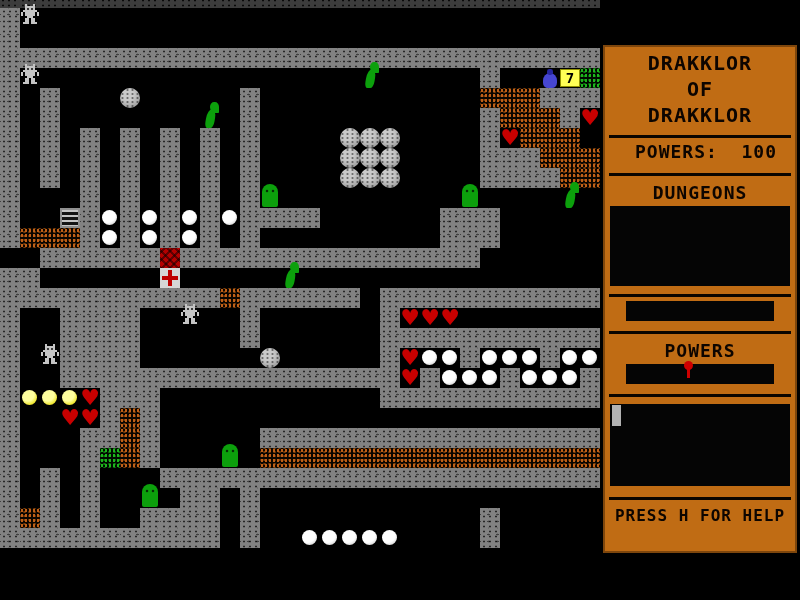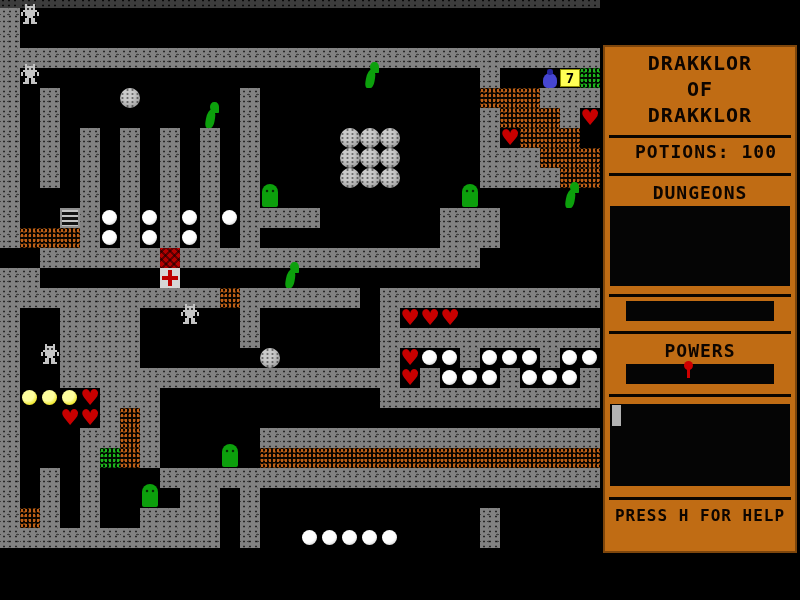--- a/index.html
+++ b/index.html
@@ -535,21 +535,21 @@
   </div>
 
   <div id="sidebar">
     <div class="sb-title">DRAKKLOR</div>
     <div class="sb-title">OF</div>
     <div class="sb-title">DRAKKLOR</div>
 
     <div class="divider d1"></div>
 
     <div class="stat-row">
-      <span>POTIONS:</span>
+      <span>POWERS:</span>
       <span class="val">100</span>
     </div>
 
     <div class="divider d2"></div>
 
     <div class="sb-head">DUNGEONS</div>
     <div class="box-wide"></div>
 
     <div class="divider d3"></div>
 

